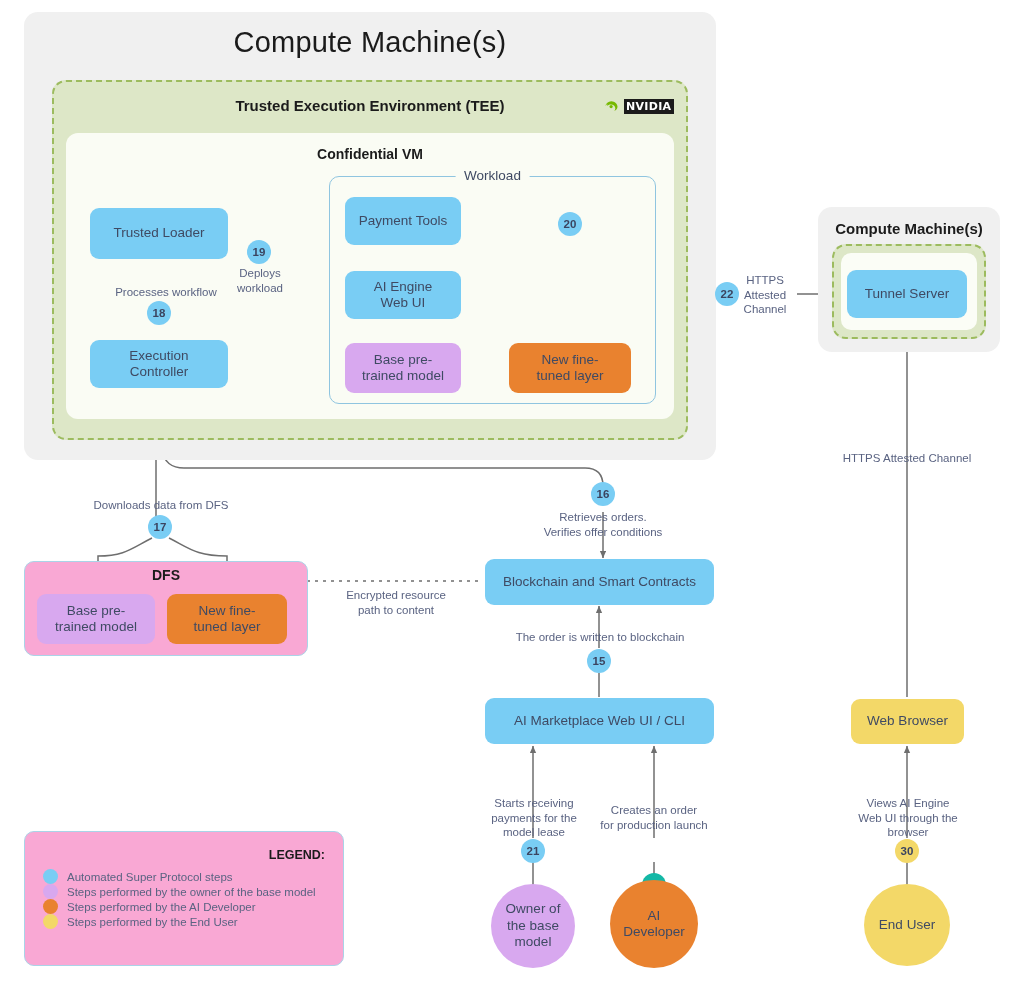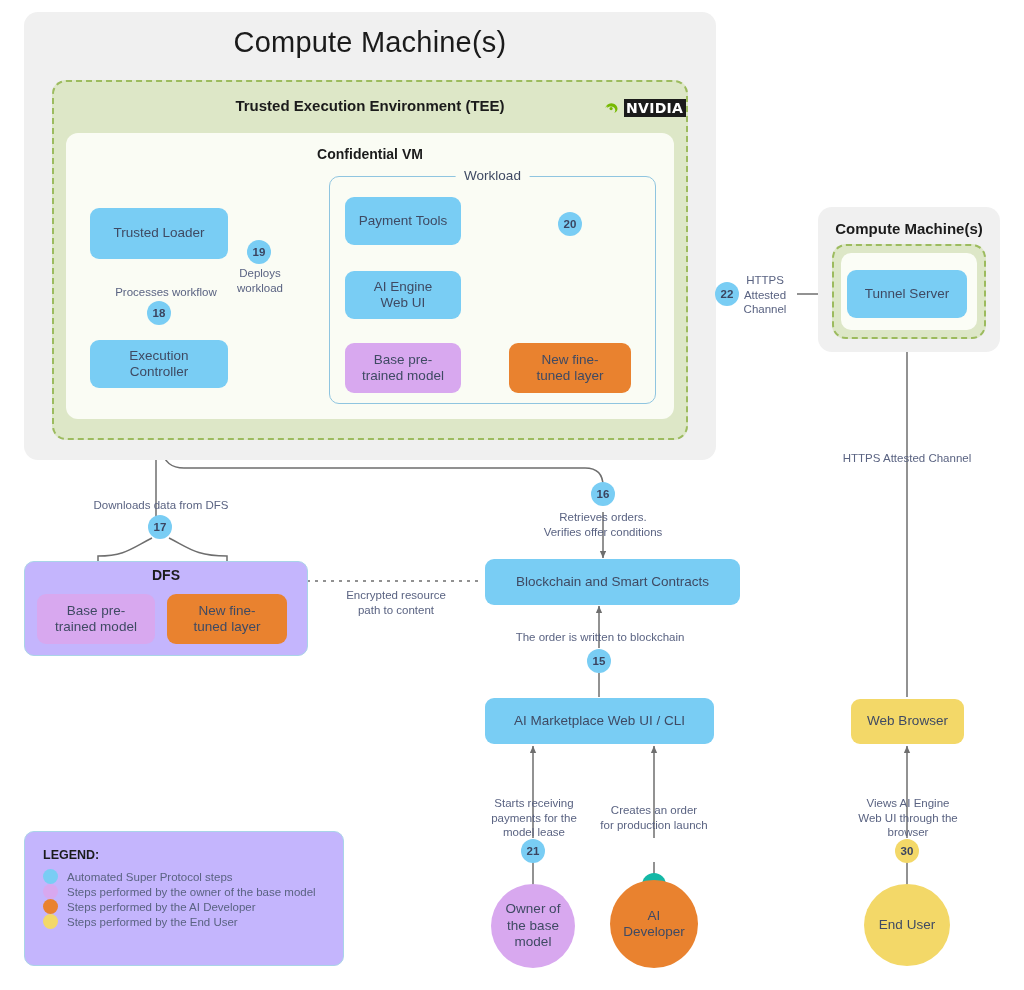--- a/index.html
+++ b/index.html
@@ -50,29 +50,29 @@
          font-size:11.5px;font-weight:700;color:#3b4460;width:24px;height:24px;}
   .b-blue{background:#79cdf4;}
   .b-orange{background:#14b8a6;margin-top:34px;}
   .b-yellow{background:#f3d868;}
 
   
   .cap{font-size:11.5px;line-height:1.28;color:#5a6382;text-align:center;
        white-space:pre-line;}
 
   
-  .legend{border:1.3px solid #a9d4e8;border-radius:10px;background:#c4b5fd;}
+  .legend{border:1.3px solid #a9d4e8;border-radius:10px;background:#f9a8d4;text-align:right;}
   .legend-title{font-size:12.5px;font-weight:700;color:#1b1b1b;}
   .legend-row{display:flex;align-items:center;gap:9px;}
   .legend-dot{width:15px;height:15px;border-radius:50%;flex:0 0 auto;}
   .legend-label{font-size:11.5px;color:#5a6382;}
 
   
   .nv{display:flex;align-items:center;gap:3px;}
-  .nv-word{background:#1b1b1b;color:#fff;font-size:14px;font-weight:700;
+  .nv-word{background:#1b1b1b;color:#fff;font-size:11px;font-weight:700;
            letter-spacing:.3px;padding:1px 3px 1px 2px;font-family:"DejaVu Sans",sans-serif;}
 
   svg.edges{position:absolute;left:0;top:0;width:1024px;height:990px;overflow:visible;}
 </style>
 </head>
 <body>
 
 <div id="root">
 
   <svg class="edges">
@@ -186,21 +186,21 @@
   <div class="abs node n-orange" style="left:167px;top:594px;width:120px;height:50px;white-space:pre-line;">New fine-
 tuned layer</div>
 
   <div class="abs cap" style="left:316px;top:588px;width:160px;">Encrypted resource
 path to content</div>
 
   <div class="abs badge b-blue" style="left:591px;top:482px;">16</div>
   <div class="abs cap" style="left:513px;top:510px;width:180px;">Retrieves orders.
 Verifies offer conditions</div>
 
-  <div class="abs node n-blue" style="left:485px;top:559px;width:255px;height:46px;">Blockchain and Smart Contracts</div>
+  <div class="abs node n-blue" style="left:485px;top:559px;width:229px;height:46px;">Blockchain and Smart Contracts</div>
 
   <div class="abs cap" style="left:495px;top:630px;width:210px;">The order is written to blockchain</div>
   <div class="abs badge b-blue" style="left:587px;top:649px;">15</div>
 
   <div class="abs node n-blue" style="left:485px;top:698px;width:229px;height:46px;">AI Marketplace Web UI / CLI</div>
 
   <div class="abs cap" style="left:470px;top:796px;width:128px;">Starts receiving
 payments for the
 model lease</div>
   <div class="abs badge b-blue" style="left:521px;top:839px;">21</div>

